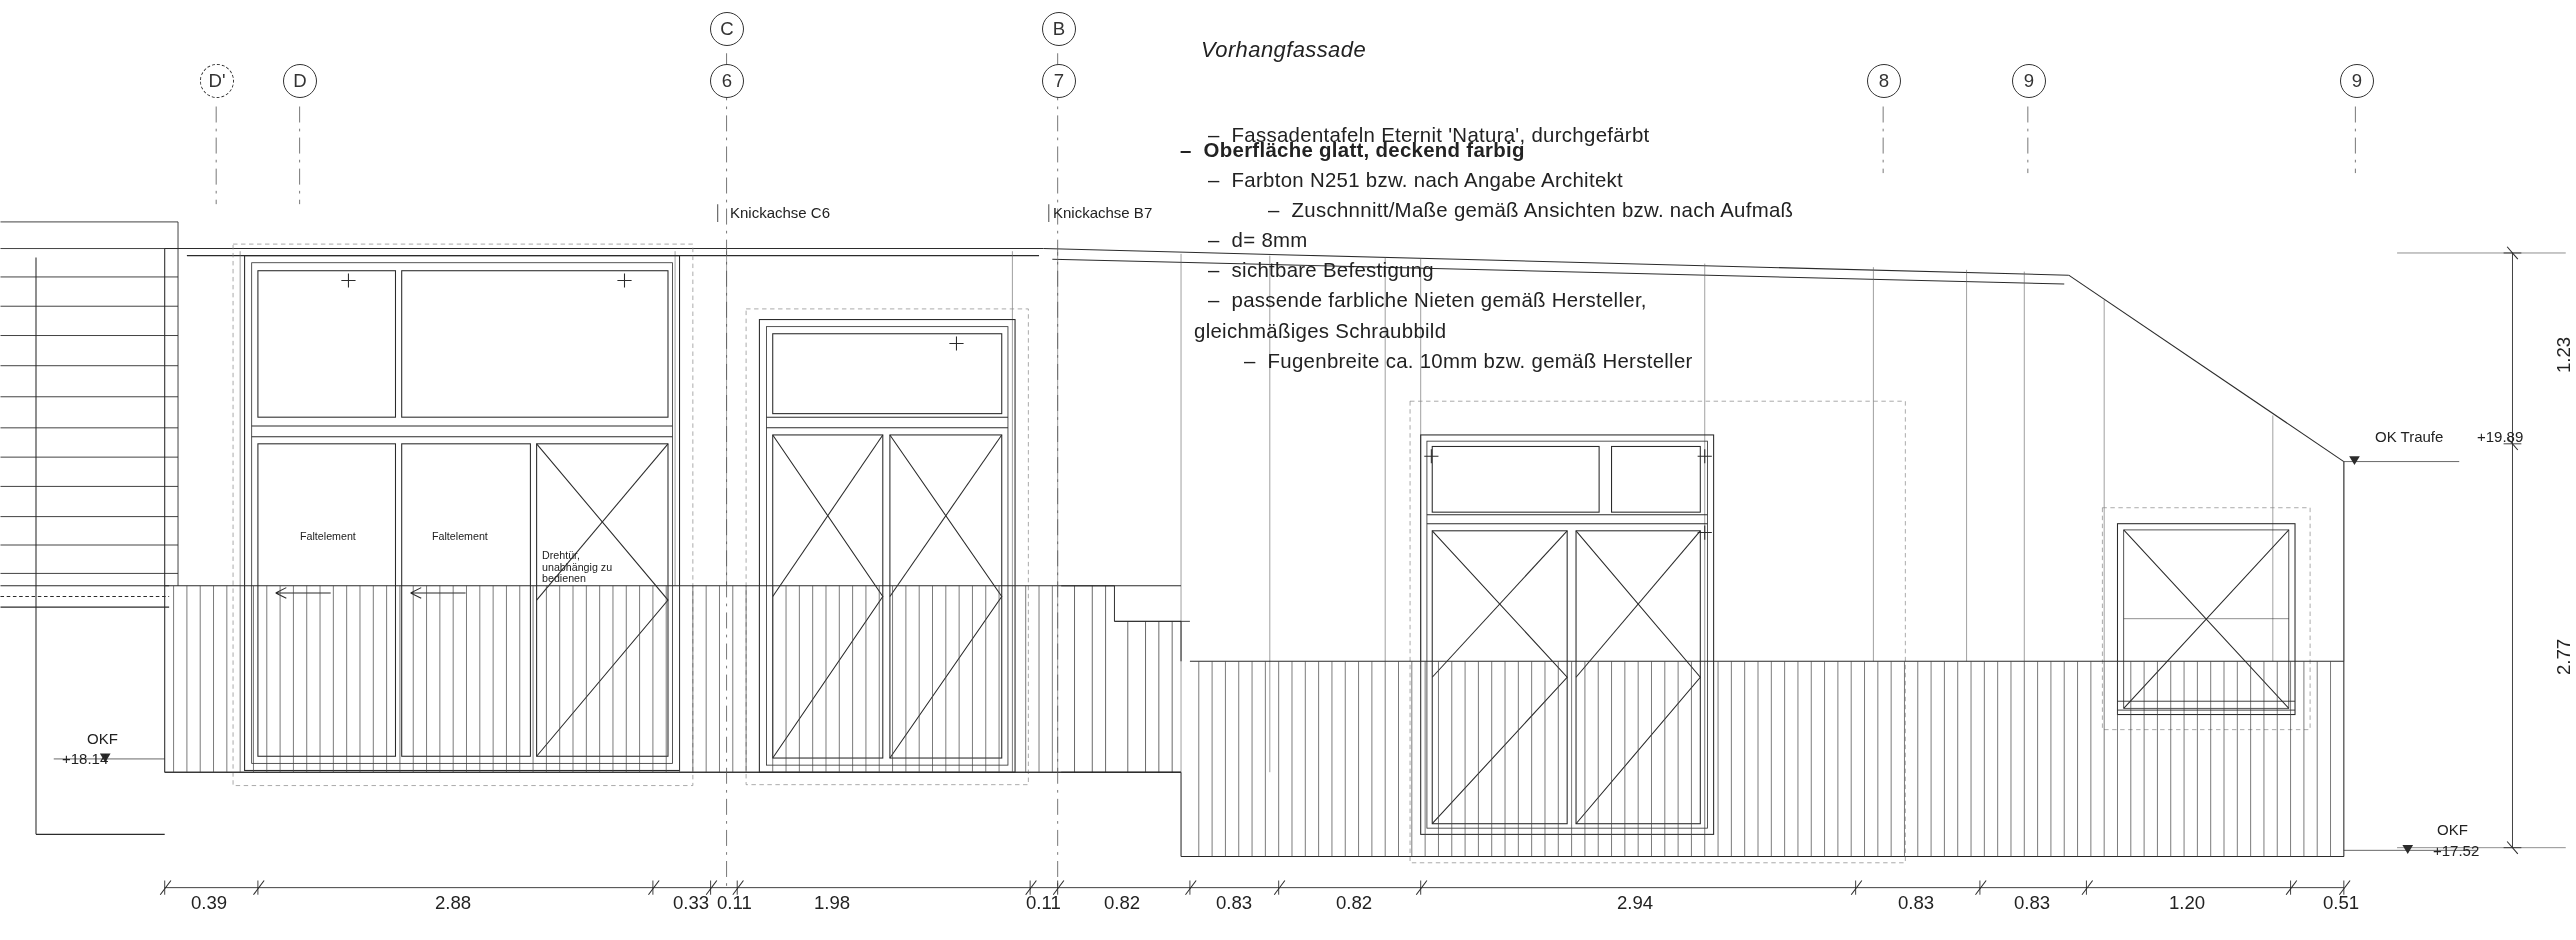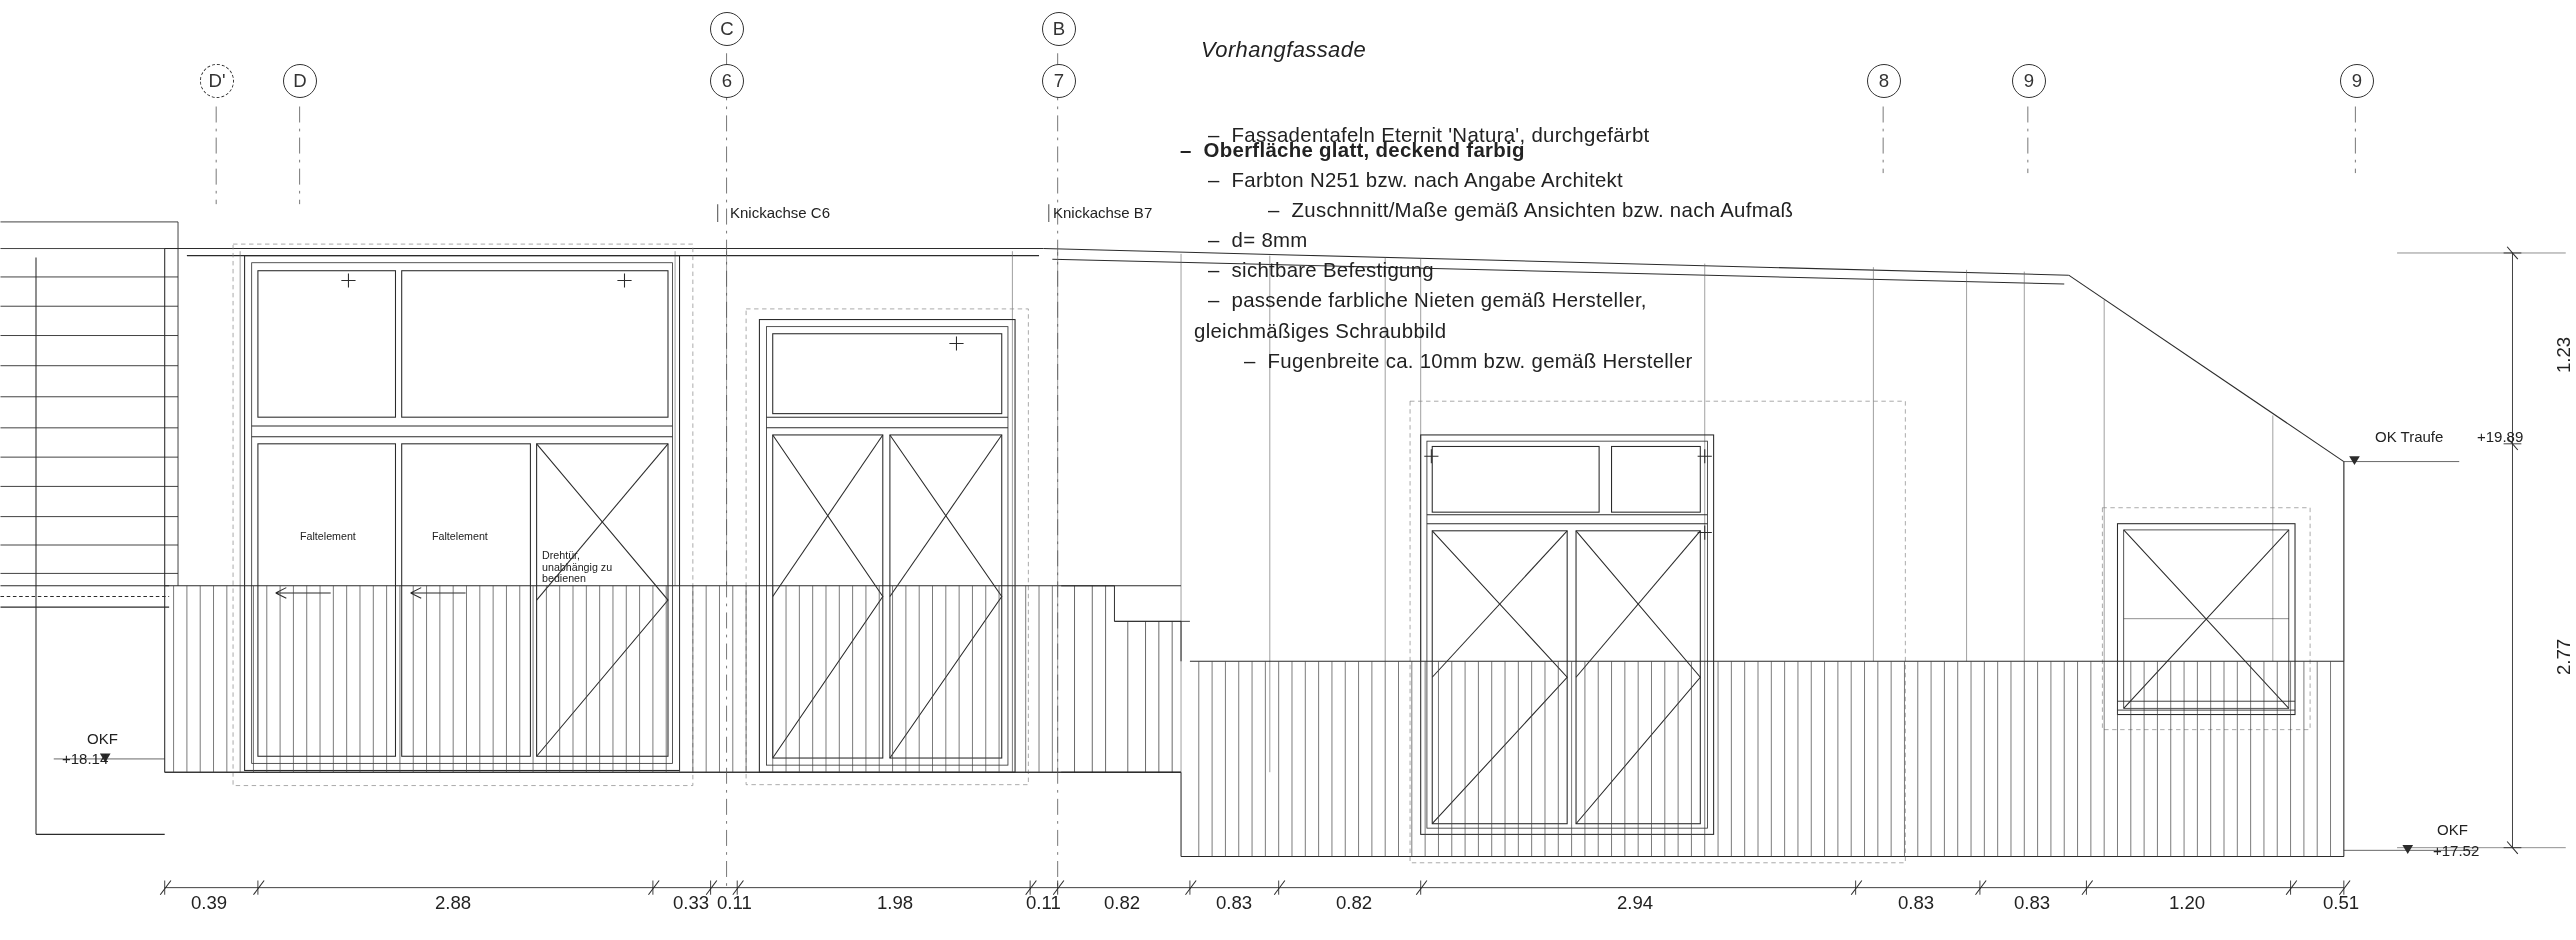--- a/index.html
+++ b/index.html
@@ -448,21 +448,21 @@
 <div class="txt lvl" style="left:2437px;top:821px;">OKF</div>
 <div class="txt lvl" style="left:2433px;top:842px;">+17.52</div>
 
 <div class="txt vert" style="left:2553px;top:373px;">1.23</div>
 <div class="txt vert" style="left:2553px;top:675px;">2.77</div>
 
 <div class="txt dim" style="left:191px;top:892px;">0.39</div>
 <div class="txt dim" style="left:435px;top:892px;">2.88</div>
 <div class="txt dim" style="left:673px;top:892px;">0.33</div>
 <div class="txt dim" style="left:717px;top:892px;">0.11</div>
-<div class="txt dim" style="left:877px;top:892px;">1.98</div>
+<div class="txt dim" style="left:814px;top:892px;">1.98</div>
 <div class="txt dim" style="left:1026px;top:892px;">0.11</div>
 <div class="txt dim" style="left:1104px;top:892px;">0.82</div>
 <div class="txt dim" style="left:1216px;top:892px;">0.83</div>
 <div class="txt dim" style="left:1336px;top:892px;">0.82</div>
 <div class="txt dim" style="left:1617px;top:892px;">2.94</div>
 <div class="txt dim" style="left:1898px;top:892px;">0.83</div>
 <div class="txt dim" style="left:2014px;top:892px;">0.83</div>
 <div class="txt dim" style="left:2169px;top:892px;">1.20</div>
 <div class="txt dim" style="left:2323px;top:892px;">0.51</div>
 

